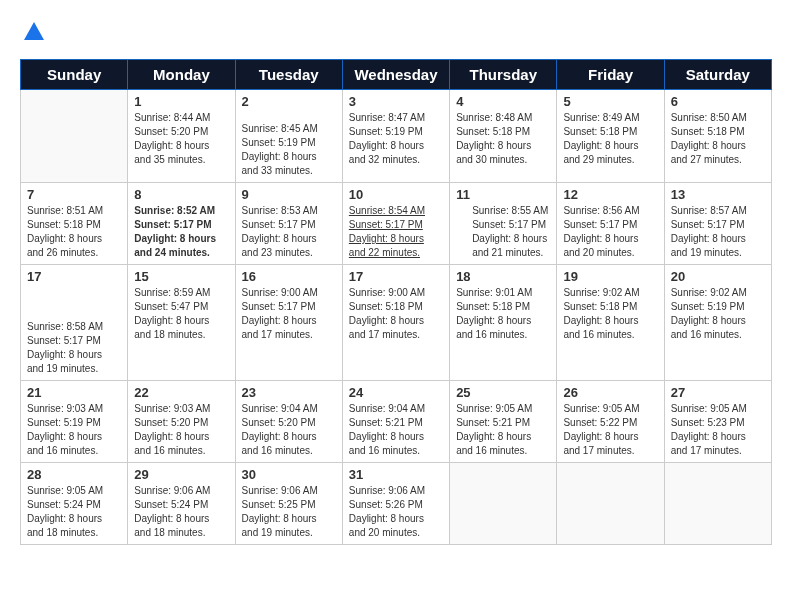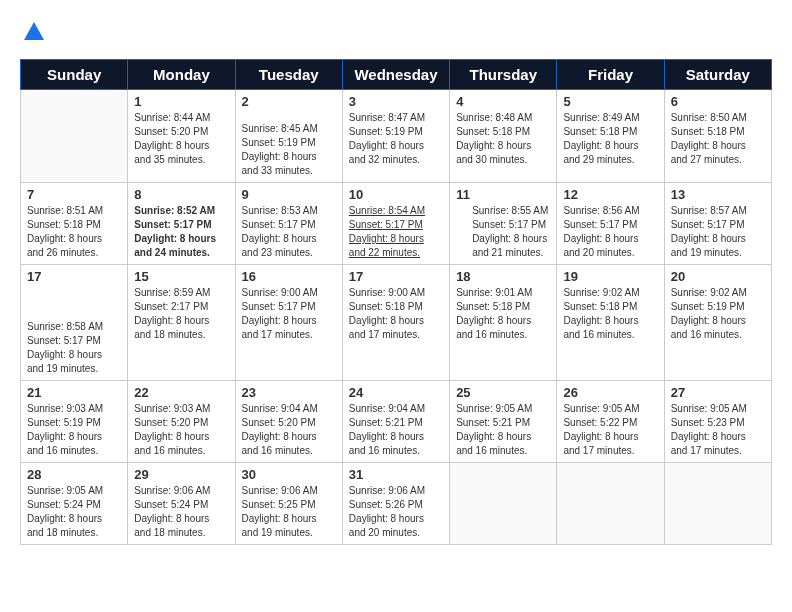--- a/index.html
+++ b/index.html
@@ -214,21 +214,21 @@
         <td>
           <span class="day-number">17</span>
           <div class="day-info" style="white-space: pre-line; margin-top: 36px;">Sunrise: 8:58 AM
 Sunset: 5:17 PM
 Daylight: 8 hours
 and 19 minutes.</div>
         </td>
         <td>
           <span class="day-number">15</span>
           <div class="day-info" style="white-space: pre-line;">Sunrise: 8:59 AM
-Sunset: 2:17 PM
+Sunset: 5:47 PM
 Daylight: 8 hours
 and 18 minutes.</div>
         </td>
         <td>
           <span class="day-number">16</span>
           <div class="day-info" style="white-space: pre-line;">Sunrise: 9:00 AM
 Sunset: 5:17 PM
 Daylight: 8 hours
 and 17 minutes.</div>
         </td>

